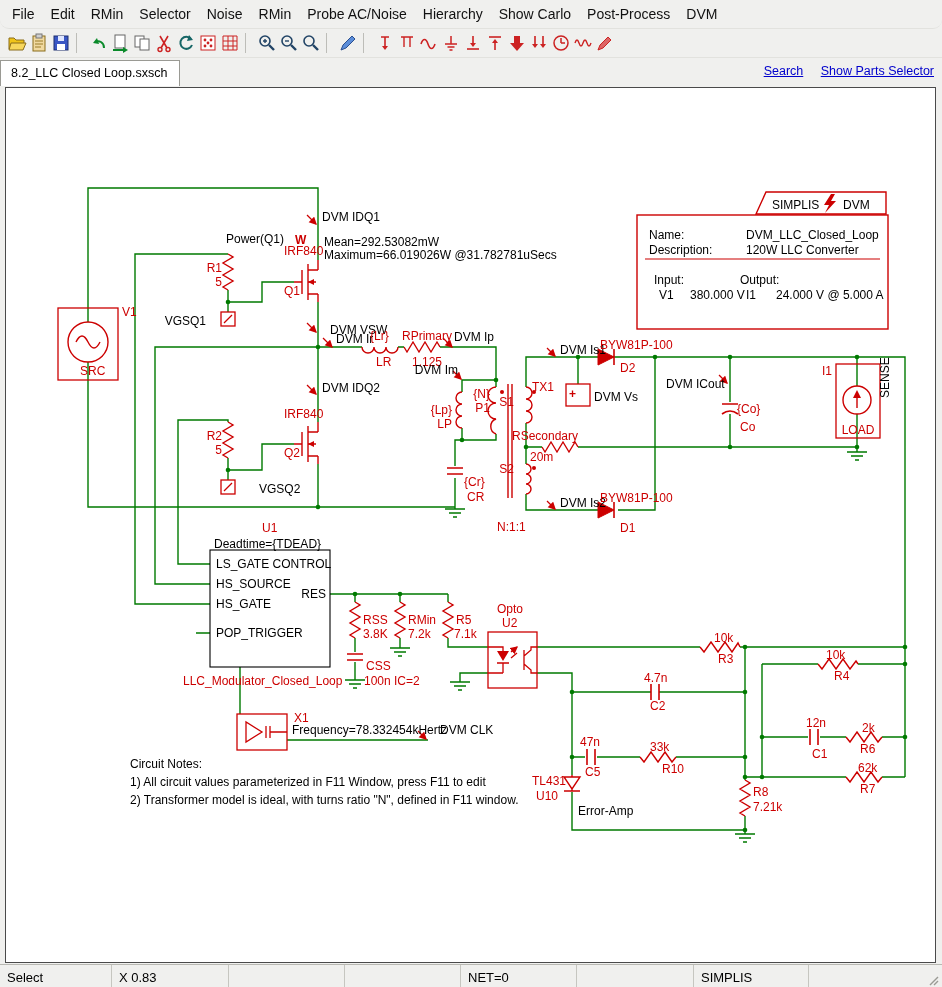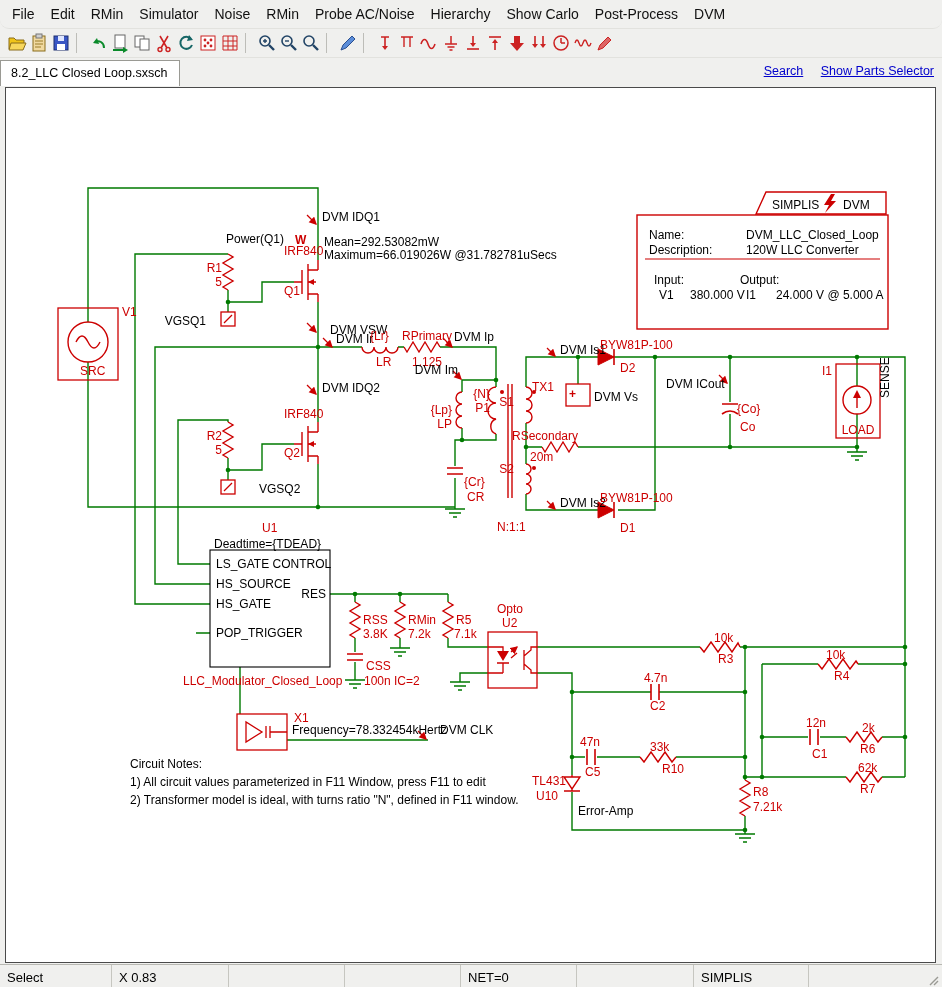--- a/index.html
+++ b/index.html
@@ -30,21 +30,21 @@
 </style>
 </head>
 <body>
 
 <div id="app">
 
   <div id="menubar">
     <span class="menu-item">File</span>
     <span class="menu-item">Edit</span>
     <span class="menu-item">RMin</span>
-    <span class="menu-item">Simulator</span>
+    <span class="menu-item">Selector</span>
     <span class="menu-item">Noise</span>
     <span class="menu-item">RMin</span>
     <span class="menu-item">Probe AC/Noise</span>
     <span class="menu-item">Hierarchy</span>
     <span class="menu-item">Show Carlo</span>
     <span class="menu-item">Post-Process</span>
     <span class="menu-item">DVM</span>
   </div>
 
   <div id="toolbar">

